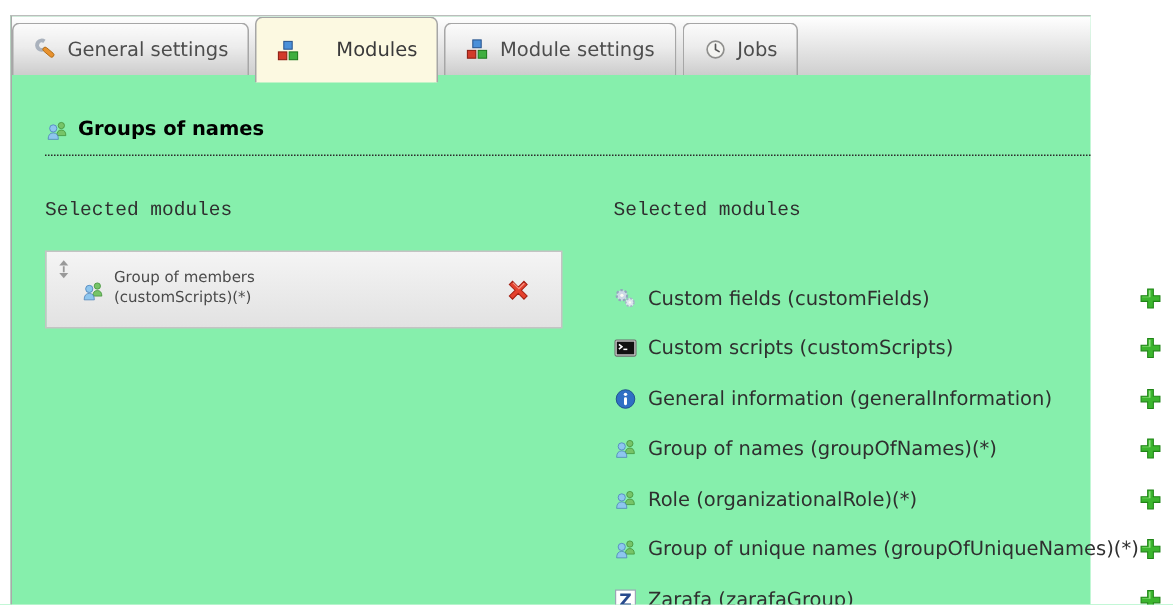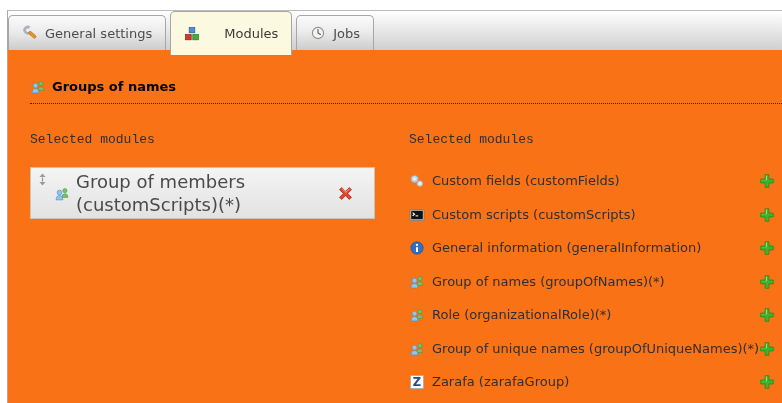--- a/index.html
+++ b/index.html
@@ -5,24 +5,24 @@
   * { box-sizing: border-box; }
   html,body { margin:0; padding:0; }
   body {
     width:782px; height:403px; overflow:hidden;
     background:#ffffff;
     font-family:"DejaVu Sans","Liberation Sans",sans-serif;
     font-size:13px; color:#2f2f2f;
   }
   .panel {
     margin:10px 0 0 7px;
-    width:775px; height:393px;
+    width:720px; height:393px;
     border-top:1px solid #bcbcbc;
     border-left:1px solid #a9a9a9;
-    background:#f97316;
+    background:#86efac;
     position:relative;
   }
   
   .tabbar {
     display:flex; align-items:flex-end;
     height:39px; width:100%;
     background:linear-gradient(#ffffff, #cfcfcf);
     position:relative;
   }
   .tab {
@@ -57,30 +57,30 @@
   .selected-box {
     margin-top:19px; width:345px; height:52px;
     border:1px solid #c3c3c3;
     background:linear-gradient(#f4f4f4, #e2e2e2);
     display:flex; align-items:center;
     cursor:move;
   }
   .drag { align-self:flex-start; margin:5px 0 0 7px; flex:none; }
   .drag svg { width:9px; height:13px; display:block; }
   .selected-box .mod-icon { margin:2px 6px 0 7px; flex:none; }
-  .mod-text { display:flex; flex-direction:column; line-height:1.28; color:#4a4a4a; font-size:18px; }
+  .mod-text { display:flex; flex-direction:column; line-height:1.28; color:#4a4a4a; font-size:10px; }
   .remove {
     margin-left:auto; margin-right:20px;
     background:none; border:none; padding:0; cursor:pointer;
     width:17px; height:17px; flex:none;
   }
   .remove svg { width:17px; height:17px; display:block; }
   
   .avail-list { margin-top:25px; }
-  .avail-row { display:flex; align-items:flex-start; height:33.5px; }
+  .avail-row { display:flex; align-items:flex-end; height:33.5px; }
   .mod-label { margin-left:7px; color:#2f2f2f; font-size:13px; white-space:nowrap; }
   .add {
     margin-left:auto; background:none; border:none; padding:0; cursor:pointer;
     width:16px; height:16px; flex:none;
   }
   .add svg { width:16px; height:16px; display:block; }
 </style>
 </head>
 <body>
 
@@ -97,20 +97,30 @@
   </div>
       <div class="tab active">
     <span class="tab-icon">
           <svg viewBox="0 0 16 16" xmlns="http://www.w3.org/2000/svg">
     <rect x="5.2" y="1.6" width="5.6" height="5.2" fill="#4a90d9" stroke="#28558f" stroke-width="0.7"></rect>
     <rect x="1.6" y="8.6" width="5.6" height="5.2" fill="#d23b2a" stroke="#8c1e12" stroke-width="0.7"></rect>
     <rect x="8.8" y="8.6" width="5.6" height="5.2" fill="#3fae3f" stroke="#1e7a1e" stroke-width="0.7"></rect>
   </svg>
         </span>
     <span class="tab-label">Modules</span>
+  </div>
+      <div class="tab">
+    <span class="tab-icon">
+          <svg viewBox="0 0 16 16" xmlns="http://www.w3.org/2000/svg">
+    <rect x="5.2" y="1.6" width="5.6" height="5.2" fill="#4a90d9" stroke="#28558f" stroke-width="0.7"></rect>
+    <rect x="1.6" y="8.6" width="5.6" height="5.2" fill="#d23b2a" stroke="#8c1e12" stroke-width="0.7"></rect>
+    <rect x="8.8" y="8.6" width="5.6" height="5.2" fill="#3fae3f" stroke="#1e7a1e" stroke-width="0.7"></rect>
+  </svg>
+        </span>
+    <span class="tab-label">Module settings</span>
   </div>
       <div class="tab">
     <span class="tab-icon">
           <svg viewBox="0 0 16 16" xmlns="http://www.w3.org/2000/svg">
     <circle cx="8" cy="8" r="5.6" fill="#f4f4f1" stroke="#8f8f8d" stroke-width="1.1"></circle>
     <path d="M8 4.6 V8 l2.4 1.4" stroke="#555" stroke-width="1.1" fill="none" stroke-linecap="round"></path>
   </svg>
         </span>
     <span class="tab-label">Jobs</span>
   </div>

